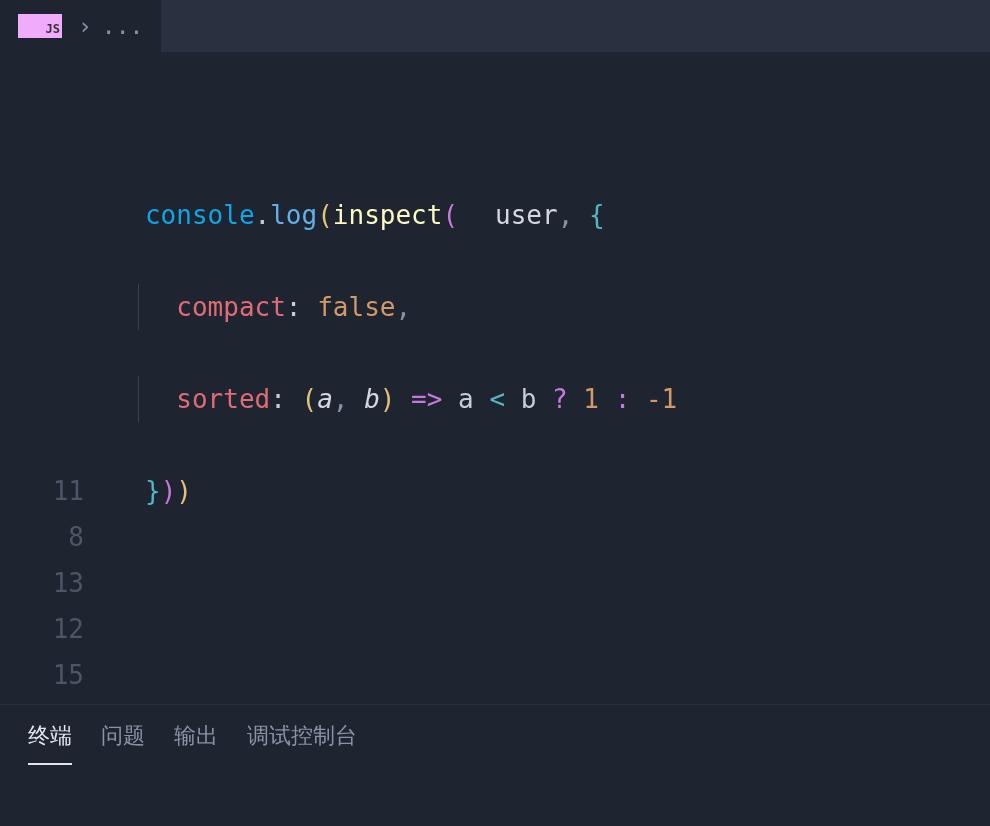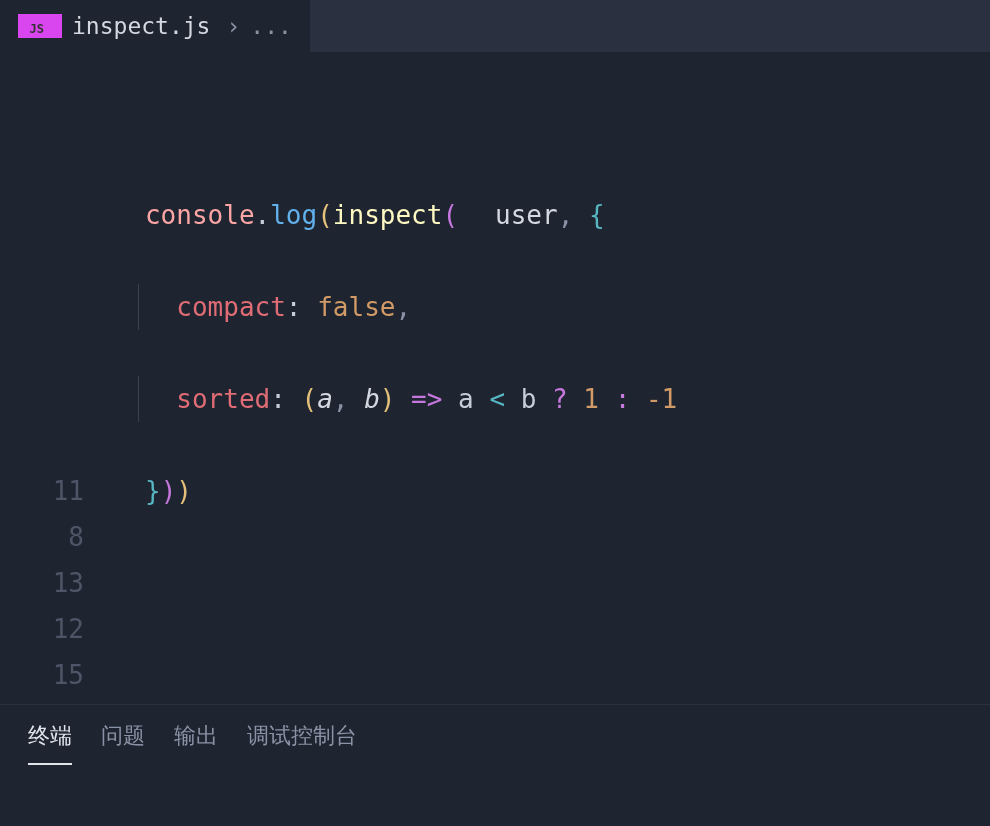--- a/index.html
+++ b/index.html
@@ -21,28 +21,28 @@
     background: #1e2430;
     height: 100%;
     display: flex;
     align-items: center;
     padding: 0 18px;
     gap: 10px;
   }
   .tab-icon {
     width: 44px;
     height: 24px;
-    background: #d946ef;
+    background: #f0abfc;
     color: #333;
     font-size: 12px;
     font-weight: bold;
     display: flex;
     align-items: flex-end;
     justify-content: flex-end;
-    padding: 2px 18px;
+    padding: 2px 2px;
   }
   .tab-title {
     color: #d4d8e0;
     font-size: 23px;
   }
   .breadcrumb-sep {
     color: #8a92a5;
     font-size: 23px;
     margin-left: 6px;
   }
@@ -78,21 +78,21 @@
   }
   .indent-guide {
     position: absolute;
     left: 40px;
     top: 0;
     bottom: 0;
     width: 1px;
     background: #3a4152;
   }
   .tok-default { color: #c5cdd9; }
-  .tok-object { color: #fca5a5; }
+  .tok-object { color: #0ea5e9; }
   .tok-method { color: #62b1ec; }
   .tok-func { color: #fef9c3; }
   .tok-param { color: #d4d8e0; margin-left: 37px; }
   .tok-punct-yellow { color: #e5c07b; }
   .tok-punct-purple { color: #c678dd; }
   .tok-punct-blue { color: #56b6c2; }
   .tok-comma { color: #8a92a5; }
   .tok-prop { color: #e06c75; }
   .tok-bool { color: #d19a66; }
   .tok-paramitalic { color: #d4d8e0; font-style: italic; }
@@ -125,21 +125,20 @@
     white-space: pre;
     color: #d4d8e0;
   }
 </style>
 </head>
 <body>
 
 <div class="tab-bar">
   <div class="tab">
     <div class="tab-icon">JS</div>
-    <span class="tab-title">inspect.js</span>
     <span class="breadcrumb-sep">›</span>
     <span class="breadcrumb-rest">...</span>
   </div>
 </div>
 
 <div class="editor">
   <div class="gutter-and-code">
     <div class="gutter">
       <div>11</div>
       <div>8</div>

